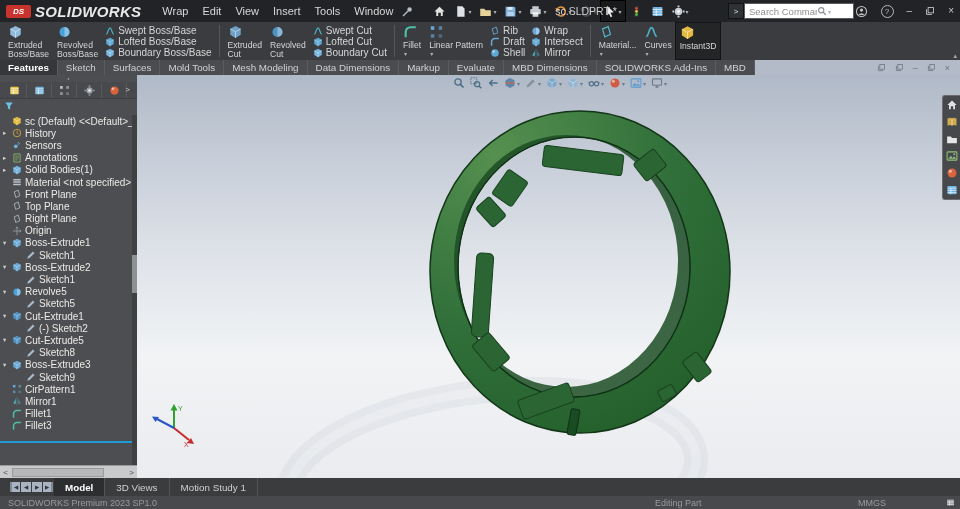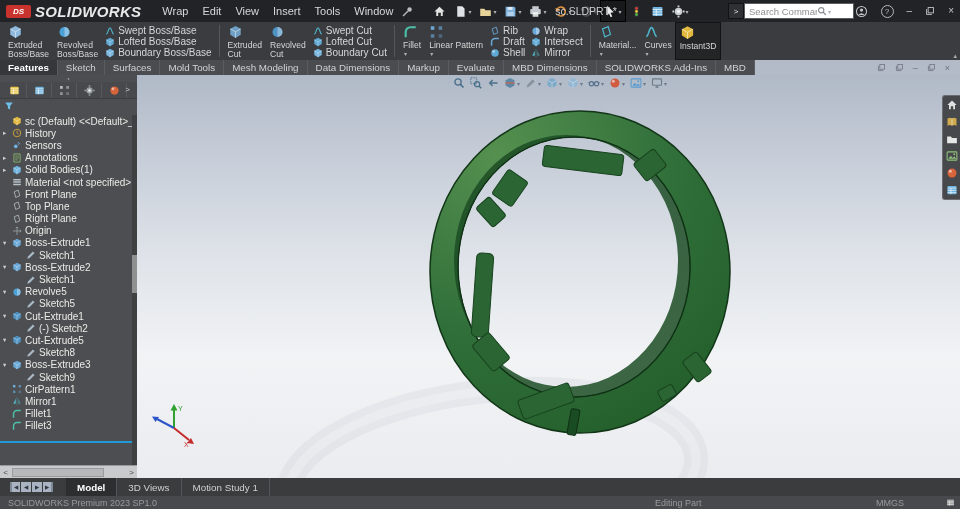--- a/index.html
+++ b/index.html
@@ -89,28 +89,28 @@
   .taskpane { position:absolute; top:20px; right:0; width:18px; background:#46484b; border:1px solid #6a6c6f;
     border-right:none; border-radius:3px 0 0 3px; padding:3px 0; display:flex; flex-direction:column; gap:5px; align-items:center; }
   .triad { position:absolute; left:12px; bottom:30px; }
 
   
   .filmstrip { height:18px; background:#3a3c3e; display:flex; align-items:center; padding-left:10px; }
   .navbtn { width:10px; height:10px; background:#a9b3c1; color:#2e3542; font-size:5.5px;
     display:flex; align-items:center; justify-content:center; margin-right:1px; }
   .navbtn.first { border-left:2px solid #7f8a99; }
   .navbtn.last { border-right:2px solid #7f8a99; }
-  .ftabs { display:flex; height:100%; margin-left:12px; }
+  .ftabs { display:flex; height:100%; margin-left:0; }
   .ftab { height:100%; display:flex; align-items:center; padding:0 11px; font-size:9.8px; color:#d0d0d0;
     border-right:1px solid #525457; white-space:nowrap; }
   .ftab.active { background:#2c2e30; color:#fff; font-weight:bold; }
   .statusbar { height:13px; background:#47494c; color:#9a9a9a; font-size:9px; display:flex; align-items:center;
     padding:0 8px; position:relative; }
   .st-edit { position:absolute; left:655px; }
-  .st-units { position:absolute; left:876px; }
+  .st-units { position:absolute; left:858px; }
   .st-icon { position:absolute; right:5px; top:2px; }
 </style>
 </head>
 <body>
 
 <svg width="0" height="0" style="position:absolute" aria-hidden="true">
   <symbol id="sym-house" viewBox="0 0 16 16">
       <path d="M8 2L14.2 8H12v5.5H9.6V9.6H6.4v3.9H4V8H1.8Z"></path>
     </symbol>
   <symbol id="sym-page" viewBox="0 0 16 16">

